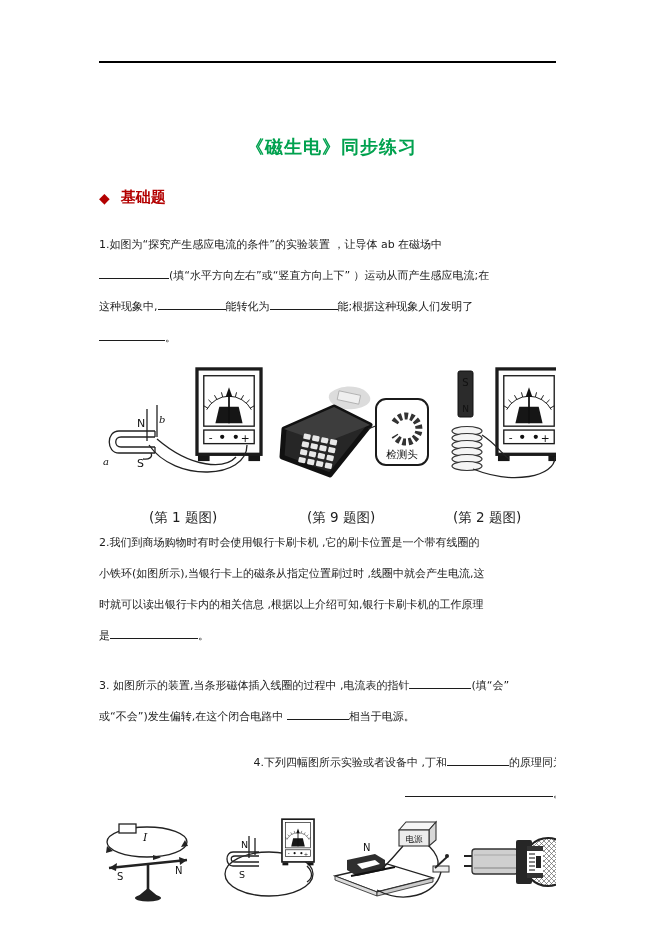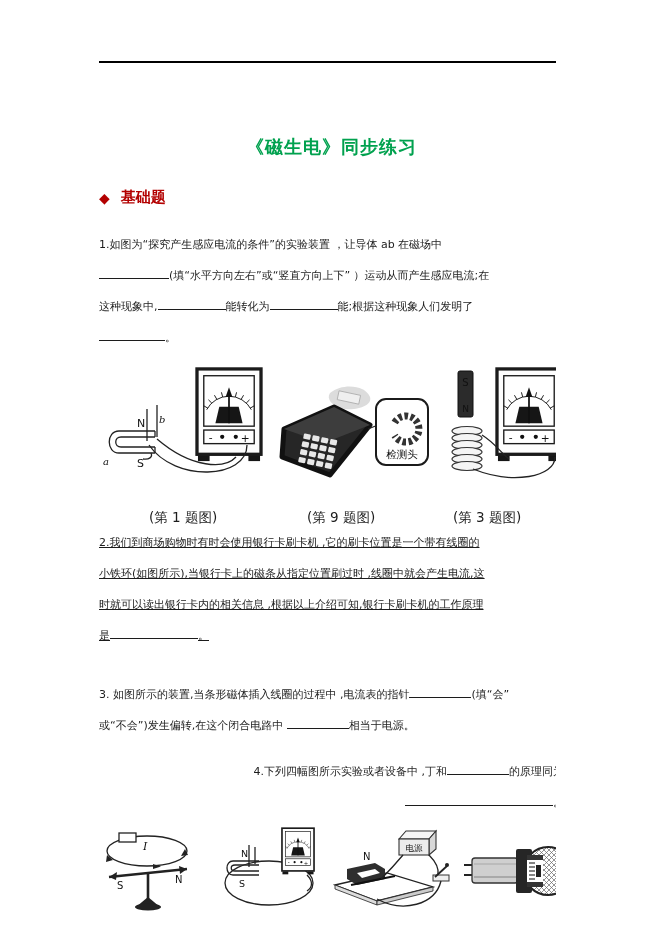--- a/index.html
+++ b/index.html
@@ -29,22 +29,22 @@
     display:flex;align-items:center;
   }
   .section .diamond{font-size:14px;margin-right:11px;}
   .q{
     font-size:11px;
     line-height:31px;
     margin:0;
     white-space:nowrap;
   }
   .q1{margin-top:22px;}
-  .q2{margin-top:14px;text-decoration:underline;}
-  .q3{margin-top:28px;}
+  .q2{margin-top:14px;}
+  .q3{margin-top:19px;}
   .q4{margin-top:15px;text-align:right;}
   .blank{
     display:inline-block;
     border-bottom:1.3px solid #1c1c1c;
     height:16px;
     vertical-align:baseline;
   }
   .figrow{position:relative;margin-top:12px;height:124px;}
   .figrow svg{position:absolute;}
   .caprow{position:relative;margin-top:4px;height:20px;font-size:13.5px;}
@@ -179,21 +179,21 @@
           <ellipse cx="24" cy="101" rx="15" ry="4.5"></ellipse>
         </g>
         <path d="M39,70 C 52,78 58,88 66,94" class="ln"></path>
         <path d="M30,104 C 70,120 112,112 112,92" class="ln"></path>
       </svg>
     </div>
 
     <div class="caprow">
       <span style="left:50px">(第 1 题图)</span>
       <span style="left:208px">(第 9 题图)</span>
-      <span style="left:354px">(第 3 题图)</span>
+      <span style="left:354px">(第 2 题图)</span>
     </div>
 
     <p class="q q2">2.我们到商场购物时有时会使用银行卡刷卡机 ,它的刷卡位置是一个带有线圈的<br>小铁环(如图所示),当银行卡上的磁条从指定位置刷过时 ,线圈中就会产生电流,这<br>时就可以读出银行卡内的相关信息 ,根据以上介绍可知,银行卡刷卡机的工作原理<br>是<span class="blank" style="width: 88px;"></span>。</p>
     <p class="q q3">3.  如图所示的装置,当条形磁体插入线圈的过程中 ,电流表的指针<span class="blank" style="width: 62px;"></span>(填“会”<br>或“不会”)发生偏转,在这个闭合电路中 <span class="blank" style="width: 62px;"></span>相当于电源。</p>
     <p class="q q4">4.下列四幅图所示实验或者设备中 ,丁和<span class="blank" style="width: 62px;"></span>的原理同为<br><span class="blank" style="width: 148px;"></span>。</p>
 
     <div class="figrow2">
 
       <svg style="left:-4px;top:2px" width="114" height="92" viewBox="0 0 114 92">
         <ellipse cx="52" cy="26" rx="40" ry="15" class="ln" stroke-width="1.5"></ellipse>

